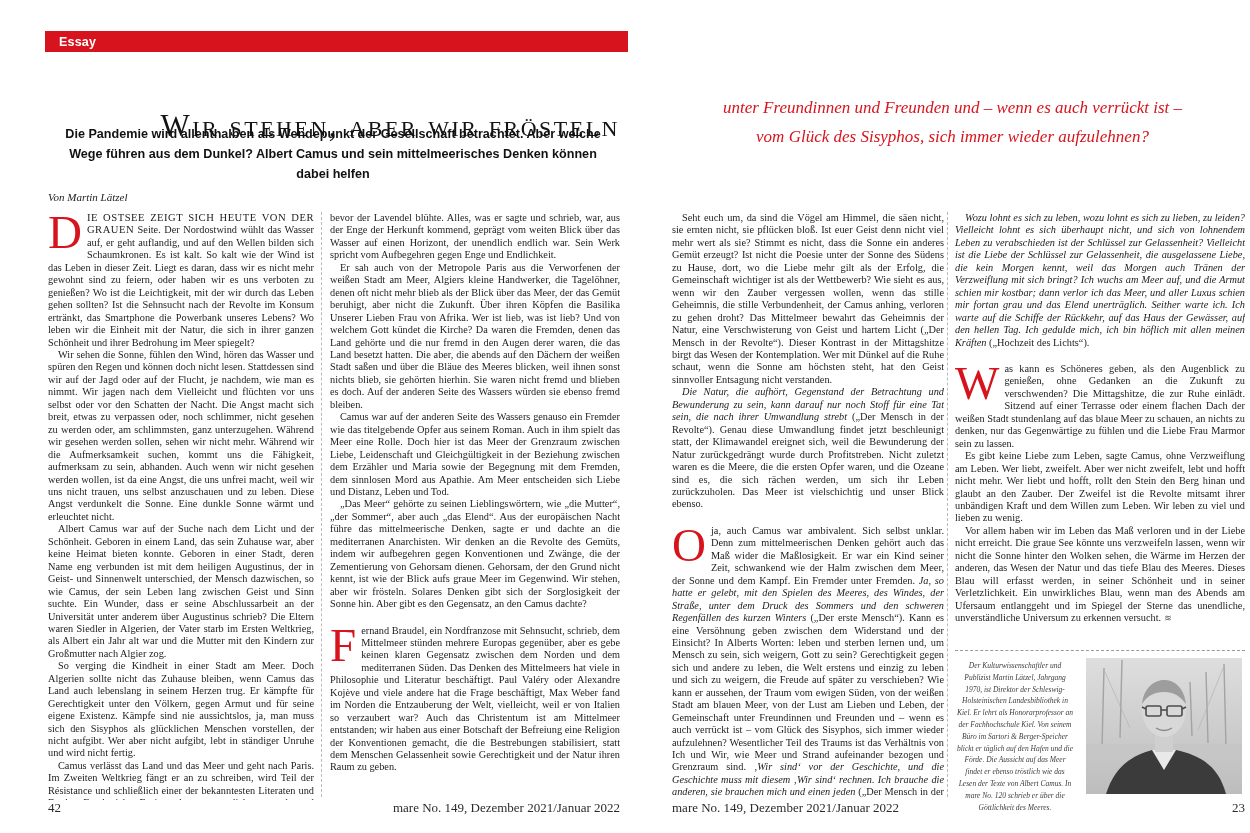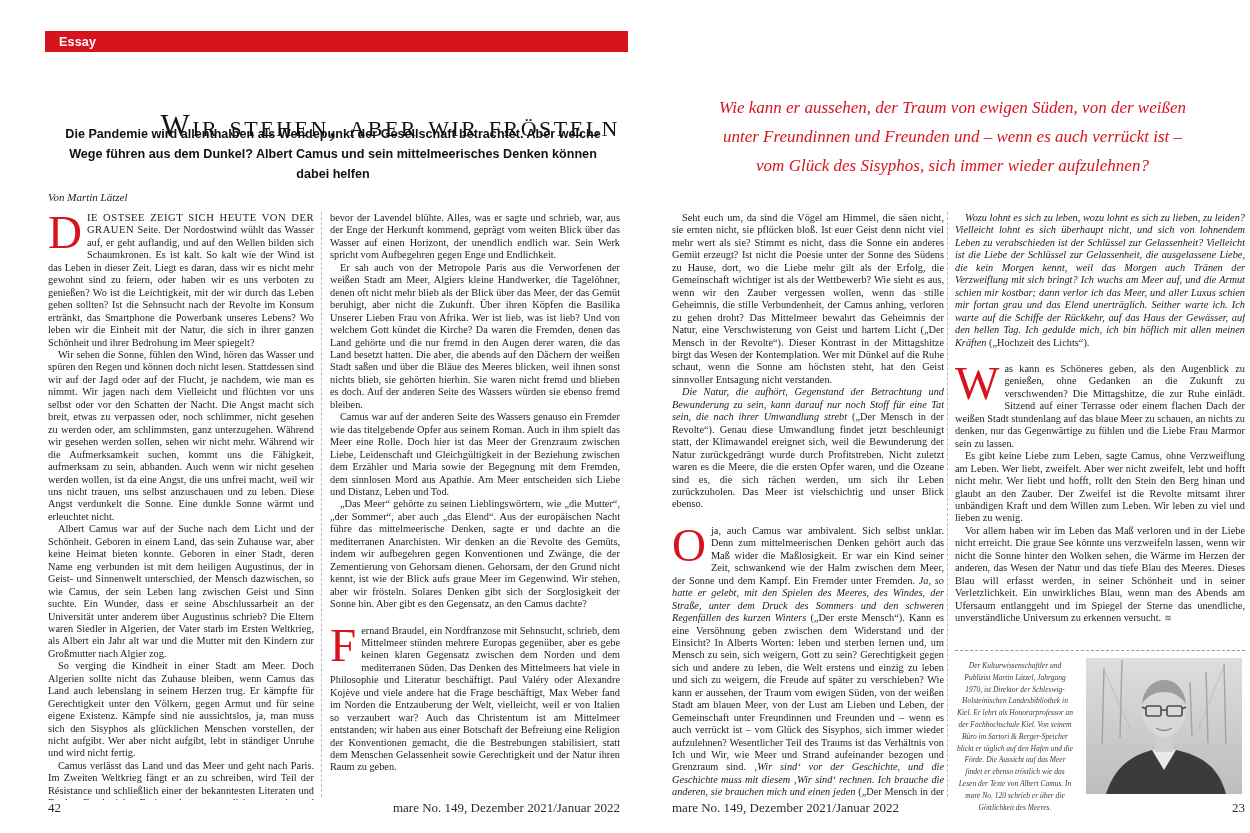--- a/index.html
+++ b/index.html
@@ -68,21 +68,20 @@
 
 <div class="essay-bar">
   <span>Essay</span>
 </div>
 
 <h1 class="title">Wir stehen, aber wir frösteln</h1>
 <div class="subtitle">Die Pandemie wird allenthalben als Wendepunkt der Gesellschaft betrachtet. Aber welche Wege führen aus dem Dunkel? Albert Camus und sein mittelmeerisches Denken können dabei helfen</div>
 <div class="byline">Von Martin Lätzel</div>
 
 <div class="pull-quote" id="pull-quote">
-    <div>Wie kann er aussehen, der Traum von ewigen Süden, von der weißen</div>
     <div>unter Freundinnen und Freunden und – wenn es auch verrückt ist –</div>
     <div>vom Glück des Sisyphos, sich immer wieder aufzulehnen?</div>
   </div>
 
 <div class="col" id="lp-col1">
     <p class="para"><span class="dropcap">D</span><span class="capslead">IE OSTSEE ZEIGT SICH HEUTE VON DER GRAUEN</span><span> Seite. Der Nordostwind wühlt das Wasser auf, er geht auflandig, und auf den Wellen bilden sich Schaumkronen. Es ist kalt. So kalt wie der Wind ist das Leben in dieser Zeit. Liegt es daran, dass wir es nicht mehr gewohnt sind zu feiern, oder haben wir es uns verboten zu genießen? Wo ist die Leichtigkeit, mit der wir durch das Leben gehen sollten? Ist die Sehnsucht nach der Revolte im Konsum ertränkt, das Smartphone die Powerbank unseres Lebens? Wo leben wir die Einheit mit der Natur, die sich in ihrer ganzen Schönheit und ihrer Bedrohung im Meer spiegelt?</span></p>
     <p class="para ind"><span>Wir sehen die Sonne, fühlen den Wind, hören das Wasser und spüren den Regen und können doch nicht lesen. Stattdessen sind wir auf der Jagd oder auf der Flucht, je nachdem, wie man es nimmt. Wir jagen nach dem Vielleicht und flüchten vor uns selbst oder vor den Schatten der Nacht. Die Angst macht sich breit, etwas zu verpassen oder, noch schlimmer, nicht gesehen zu werden oder, am schlimmsten, ganz unterzugehen. Während wir gesehen werden sollen, sehen wir nicht mehr. Während wir die Aufmerksamkeit suchen, kommt uns die Fähigkeit, aufmerksam zu sein, abhanden. Auch wenn wir nicht gesehen werden wollen, ist da eine Angst, die uns unfrei macht, weil wir uns nicht trauen, uns selbst anzuschauen und zu leben. Diese Angst verdunkelt die Sonne. Eine dunkle Sonne wärmt und erleuchtet nicht.</span></p>
     <p class="para ind"><span>Albert Camus war auf der Suche nach dem Licht und der Schönheit. Geboren in einem Land, das sein Zuhause war, aber keine Heimat bieten konnte. Geboren in einer Stadt, deren Name eng verbunden ist mit dem heiligen Augustinus, der in Geist- und Sinnenwelt unterschied, der Mensch dazwischen, so wie Camus, der sein Leben lang zwischen Geist und Sinn suchte. Ein Wunder, dass er seine Abschlussarbeit an der Universität unter anderem über Augustinus schrieb? Die Eltern waren Siedler in Algerien, der Vater starb im Ersten Weltkrieg, als Albert ein Jahr alt war und die Mutter mit den Kindern zur Großmutter nach Algier zog.</span></p>
     <p class="para ind"><span>So verging die Kindheit in einer Stadt am Meer. Doch Algerien sollte nicht das Zuhause bleiben, wenn Camus das Land auch lebenslang in seinem Herzen trug. Er kämpfte für Gerechtigkeit unter den Völkern, gegen Armut und für seine eigene Existenz. Kämpfe sind nie aussichtslos, ja, man muss sich den Sisyphos als glücklichen Menschen vorstellen, der nicht aufgibt. Wer aber nicht aufgibt, lebt in ständiger Unruhe und wird nicht fertig.</span></p>
     <p class="para ind"><span>Camus verlässt das Land und das Meer und geht nach Paris. Im Zweiten Weltkrieg fängt er an zu schreiben, wird Teil der Résistance und schließlich einer der bekanntesten Literaten und Denker Frankreichs. Er ist unbequem, er liebt, er sucht und findet einen Ort, etwas näher am Meer. Die Unrast des Lebens endet auf einer Schnellstraße im sonnigen Süden, in der Provence, lange</span></p>

